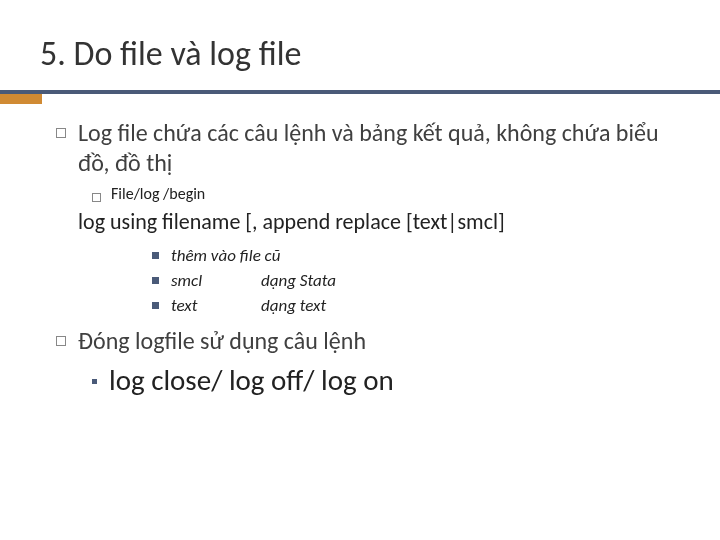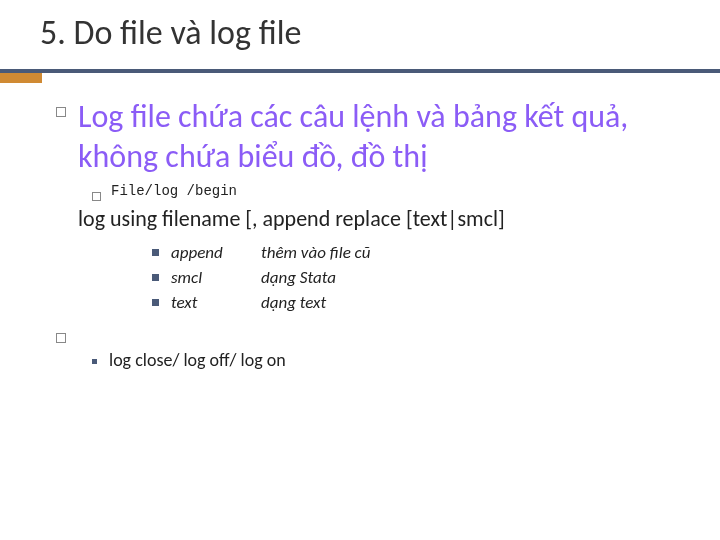--- a/index.html
+++ b/index.html
@@ -1,43 +1,43 @@
 <!DOCTYPE html>
 <html><head>
 <meta charset="utf-8">
 <style>
   * { margin: 0; padding: 0; box-sizing: border-box; }
   html, body { width: 720px; height: 540px; background: #fff; font-family: Calibri, Arial, sans-serif; color: #222; }
-  .slide { width: 720px; height: 420px; position: relative; padding: 12px 0 0 0; }
+  .slide { width: 720px; height: 420px; position: relative; padding: 33px 0 0 0; }
   .title-wrap { padding-left: 40px; }
   .title { font-size: 34px; color: #333; letter-spacing: 0; }
   .rules { margin-top: 16px; }
   .rule1 { height: 4px; background: #4a5a78; width: 100%; }
   .rule2row { display: flex; }
   .rule2a { width: 42px; height: 10px; background: #d08a33; }
   .rule2b { flex: 1; height: 10px; background: #fff; }
   .content { padding: 14px 40px 0 56px; }
   .bl { list-style: none; }
   .bl > li { display: flex; align-items: flex-start; margin-bottom: 6px; }
   .sq { width: 10px; height: 10px; border: 1px solid #888; margin-top: 10px; margin-right: 12px; flex: 0 0 auto; }
-  .txt { font-size: 32px; line-height: 1.25; color: #8b5cf6; }
+  .txt { font-size: 24px; line-height: 1.25; color: #404040; }
   .sub1 { list-style: none; margin-left: 36px; margin-top: 6px; }
   .sub1 > li { display: flex; align-items: flex-start; margin-bottom: 4px; }
   .sq2 { width: 9px; height: 9px; border: 1px solid #888; margin-top: 9px; margin-right: 10px; flex: 0 0 auto; }
-  .txt2 { font-size: 14px; line-height: 1.25; font-family: Liberation Mono, monospace; }
+  .txt2 { font-size: 16px; line-height: 1.25; }
   .syntax { font-size: 22px; margin-left: 22px; margin-top: 3px; margin-bottom: 10px; }
   .sub2 { list-style: none; margin-left: 96px; margin-top: 6px; margin-bottom: 10px; }
   .sub2 > li { display: flex; align-items: center; margin-bottom: 4px; }
   .fsq { width: 7px; height: 7px; background: #4a5a78; margin-right: 12px; flex: 0 0 auto; }
   .term { font-size: 17px; font-style: italic; width: 90px; }
   .desc { font-size: 17px; font-style: italic; }
   .sub3 { list-style: none; margin-left: 36px; margin-top: 4px; }
   .sub3 > li { display: flex; align-items: center; }
   .dot { width: 5px; height: 5px; background: #4a5a78; margin-right: 12px; margin-top: 2px; flex: 0 0 auto; }
-  .txt3 { font-size: 18px; }
+  .txt3 { font-size: 29px; }
 </style>
 </head>
 <body>
 
 <div class="slide">
   <div class="title-wrap">
     <div class="title">5. Do file và log file</div>
   </div>
   <div class="rules">
     <div class="rule1"></div>
@@ -60,38 +60,38 @@
         <span class="sq2"></span>
         <span class="txt2">File/log /begin</span>
       </li>
     </ul>
 
     <div class="syntax">log using filename [, append replace [text|smcl]</div>
 
     <ul class="sub2">
       <li>
         <span class="fsq"></span>
-        <span class="term">append</span>
         <span class="desc">thêm vào file cũ</span>
       </li>
       <li>
         <span class="fsq"></span>
         <span class="term">smcl</span>
         <span class="desc">dạng Stata</span>
       </li>
       <li>
         <span class="fsq"></span>
         <span class="term">text</span>
         <span class="desc">dạng text</span>
       </li>
     </ul>
 
     <ul class="bl">
       <li>
         <span class="sq"></span>
+        <span class="txt">Đóng logfile sử dụng câu lệnh</span>
       </li>
     </ul>
 
     <ul class="sub3">
       <li>
         <span class="dot"></span>
         <span class="txt3">log close/ log off/ log on</span>
       </li>
     </ul>
   </div>

